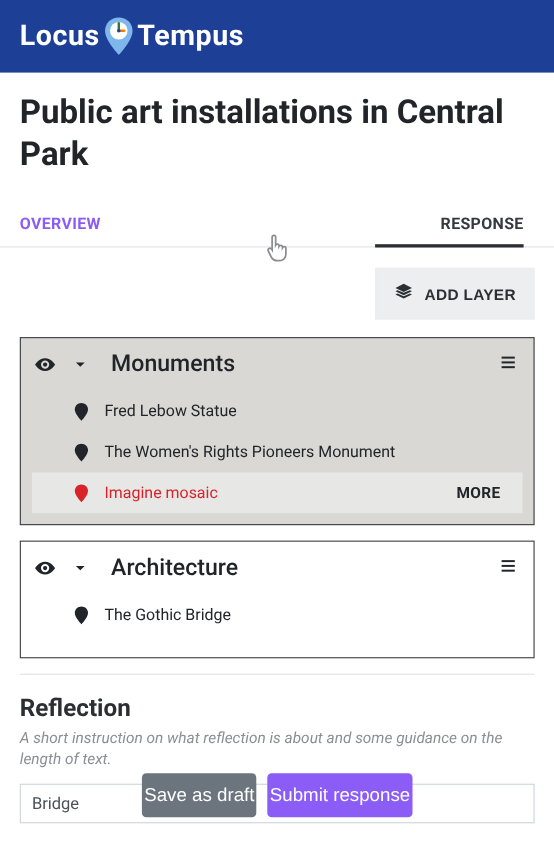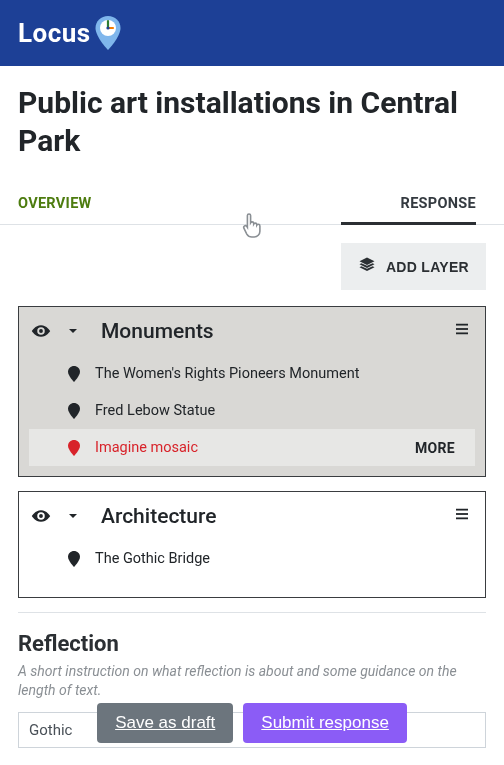--- a/index.html
+++ b/index.html
@@ -13,21 +13,21 @@
   .logo-pin svg { display:block; }
 
   .content { flex:1; overflow:hidden; padding:0; display:flex; flex-direction:column;}
   .title-block { padding:18px 18px 8px 18px; }
   h1.page-title { font-size:30px; line-height:1.25; font-weight:700; color:#212529; }
 
   
   .tabs { display:flex; border-bottom:1px solid #dee2e6; padding:0 18px; margin-top:18px; position:relative;}
   .tab { flex:0 0 auto; padding:10px 0 12px 0; font-size:14.5px; font-weight:700; letter-spacing:0.3px; color:#343a40; text-align:center; position:relative; cursor:pointer;}
   .tab + .tab { }
-  .tab.overview { color:#4d7c0f; width:90px; text-align:left;}
+  .tab.overview { color:#8b5cf6; width:90px; text-align:left;}
   .tab.base { color:#0d6efd; width:170px; text-align:center;}
   .tab.response { color:#343a40; width:135px; text-align:right; margin-left:auto; margin-right:10px;}
   .tab.base::after { content:""; position:absolute; left:0; right:0; bottom:-1px; height:4px; background:#cfd3d7; }
   .tab.response::after { content:""; position:absolute; left:0; right:0; bottom:-1px; height:3px; background:#2b2f33; }
   .cursor-hand { position:absolute; left:240px; top:26px; pointer-events:none; }
   .cursor-hand svg { display:block; }
 
   .panel-body { padding:18px; flex:1; overflow:auto; }
   .toprow { display:flex; justify-content:flex-end; margin-bottom:16px; }
   .add-layer-btn { background:#eceeef; border:1px solid #eceeef; padding:12px 16px; font-size:14px; font-weight:700; letter-spacing:0.3px; color:#2b2f33; display:flex; align-items:center; gap:10px; cursor:pointer;}
@@ -52,21 +52,21 @@
 
   .reflection h2 { font-size:22px; font-weight:700; margin-bottom:6px; color:#2b2f33;}
   .reflection p.hint { font-size:14px; font-style:italic; color:#8a8f94; line-height:1.35; }
 
   .editor-wrap { border:1px solid #ced4da; margin-top:12px; background:#fff;}
   .editor-toolbar { display:flex; align-items:center; padding:8px 10px; gap:10px;}
   .editor-toolbar .fmt { font-size:15px; color:#495057;}
 
   
   .action-bar { position:absolute; left:0; right:0; bottom:0; display:flex; justify-content:center; gap:10px; padding:18px 0 22px 0; pointer-events:none;}
-  .action-bar button { pointer-events:auto; border:none; border-radius:4px; font-size:17px; padding:10px 18px; cursor:pointer; font-weight:500;text-decoration:underline;}
+  .action-bar button { pointer-events:auto; border:none; border-radius:4px; font-size:17px; padding:10px 2px; cursor:pointer; font-weight:500;}
   .btn-draft { background:#6c757d; color:#fff; }
   .btn-submit { background:#8b5cf6; color:#fff; }
 
   
   svg { overflow:visible; }
 </style>
 </head>
 <body>
 <div class="root">
 
@@ -75,20 +75,21 @@
     <span class="logo-text">Locus</span>
     <span class="logo-pin">
       <svg width="28" height="34" viewBox="0 0 28 34">
         <path d="M14 0C7 0 1.5 5.3 1.5 12 1.5 21 14 34 14 34s12.5-13 12.5-22C26.5 5.3 21 0 14 0z" fill="#7fb6ec"></path>
         <circle cx="14" cy="12" r="8" fill="#ffffff"></circle>
         <path d="M14 12 L14 5" stroke="#2e7d32" stroke-width="2.2" stroke-linecap="round"></path>
         <path d="M14 12 L19 12" stroke="#f57c00" stroke-width="2.2" stroke-linecap="round"></path>
         <circle cx="14" cy="12" r="1.6" fill="#1d4096"></circle>
       </svg>
     </span>
+    <span class="logo-text">Tempus</span>
   </div>
 </div>
 
 <div class="content">
   <div class="title-block">
     <h1 class="page-title">Public art installations in Central Park</h1>
   </div>
 
   <div class="tabs">
     <div class="tab overview">OVERVIEW</div>
@@ -134,29 +135,29 @@
               </svg>
         </span>
       </div>
       <div class="layer-items">
         <div class="layer-item">
           <span class="pin">
             <svg width="12" height="16" viewBox="0 0 24 32" fill="#212529">
                   <path d="M12 0C5.4 0 0 5.2 0 11.6 0 20 12 32 12 32s12-12 12-20.4C24 5.2 18.6 0 12 0z"></path>
                 </svg>
           </span>
+          <span class="label">Fred Lebow Statue</span>
+        </div>
+        <div class="layer-item">
+          <span class="pin">
+            <svg width="12" height="16" viewBox="0 0 24 32" fill="#212529">
+                  <path d="M12 0C5.4 0 0 5.2 0 11.6 0 20 12 32 12 32s12-12 12-20.4C24 5.2 18.6 0 12 0z"></path>
+                </svg>
+          </span>
           <span class="label">The Women's Rights Pioneers Monument</span>
-        </div>
-        <div class="layer-item">
-          <span class="pin">
-            <svg width="12" height="16" viewBox="0 0 24 32" fill="#212529">
-                  <path d="M12 0C5.4 0 0 5.2 0 11.6 0 20 12 32 12 32s12-12 12-20.4C24 5.2 18.6 0 12 0z"></path>
-                </svg>
-          </span>
-          <span class="label">Fred Lebow Statue</span>
         </div>
         <div class="layer-item selected">
           <span class="pin">
             <svg width="12" height="16" viewBox="0 0 24 32" fill="#d8232a">
                   <path d="M12 0C5.4 0 0 5.2 0 11.6 0 20 12 32 12 32s12-12 12-20.4C24 5.2 18.6 0 12 0z"></path>
                 </svg>
           </span>
           <span class="label">Imagine mosaic</span>
           <span class="more">MORE</span>
         </div>
@@ -198,21 +199,21 @@
     </div>
 
     <div class="divider"></div>
 
     <div class="reflection">
       <h2>Reflection</h2>
       <p class="hint">A short instruction on what reflection is about and some guidance on the length of text.</p>
       <div class="editor-wrap">
         <div class="editor-toolbar">
           <span class="fmt">
-            <span>Gothic</span>
+            <span>Bridge</span>
           </span>
         </div>
       </div>
     </div>
 
   </div>
 </div>
 
 <div class="action-bar">
   <button class="btn-draft">Save as draft</button>

